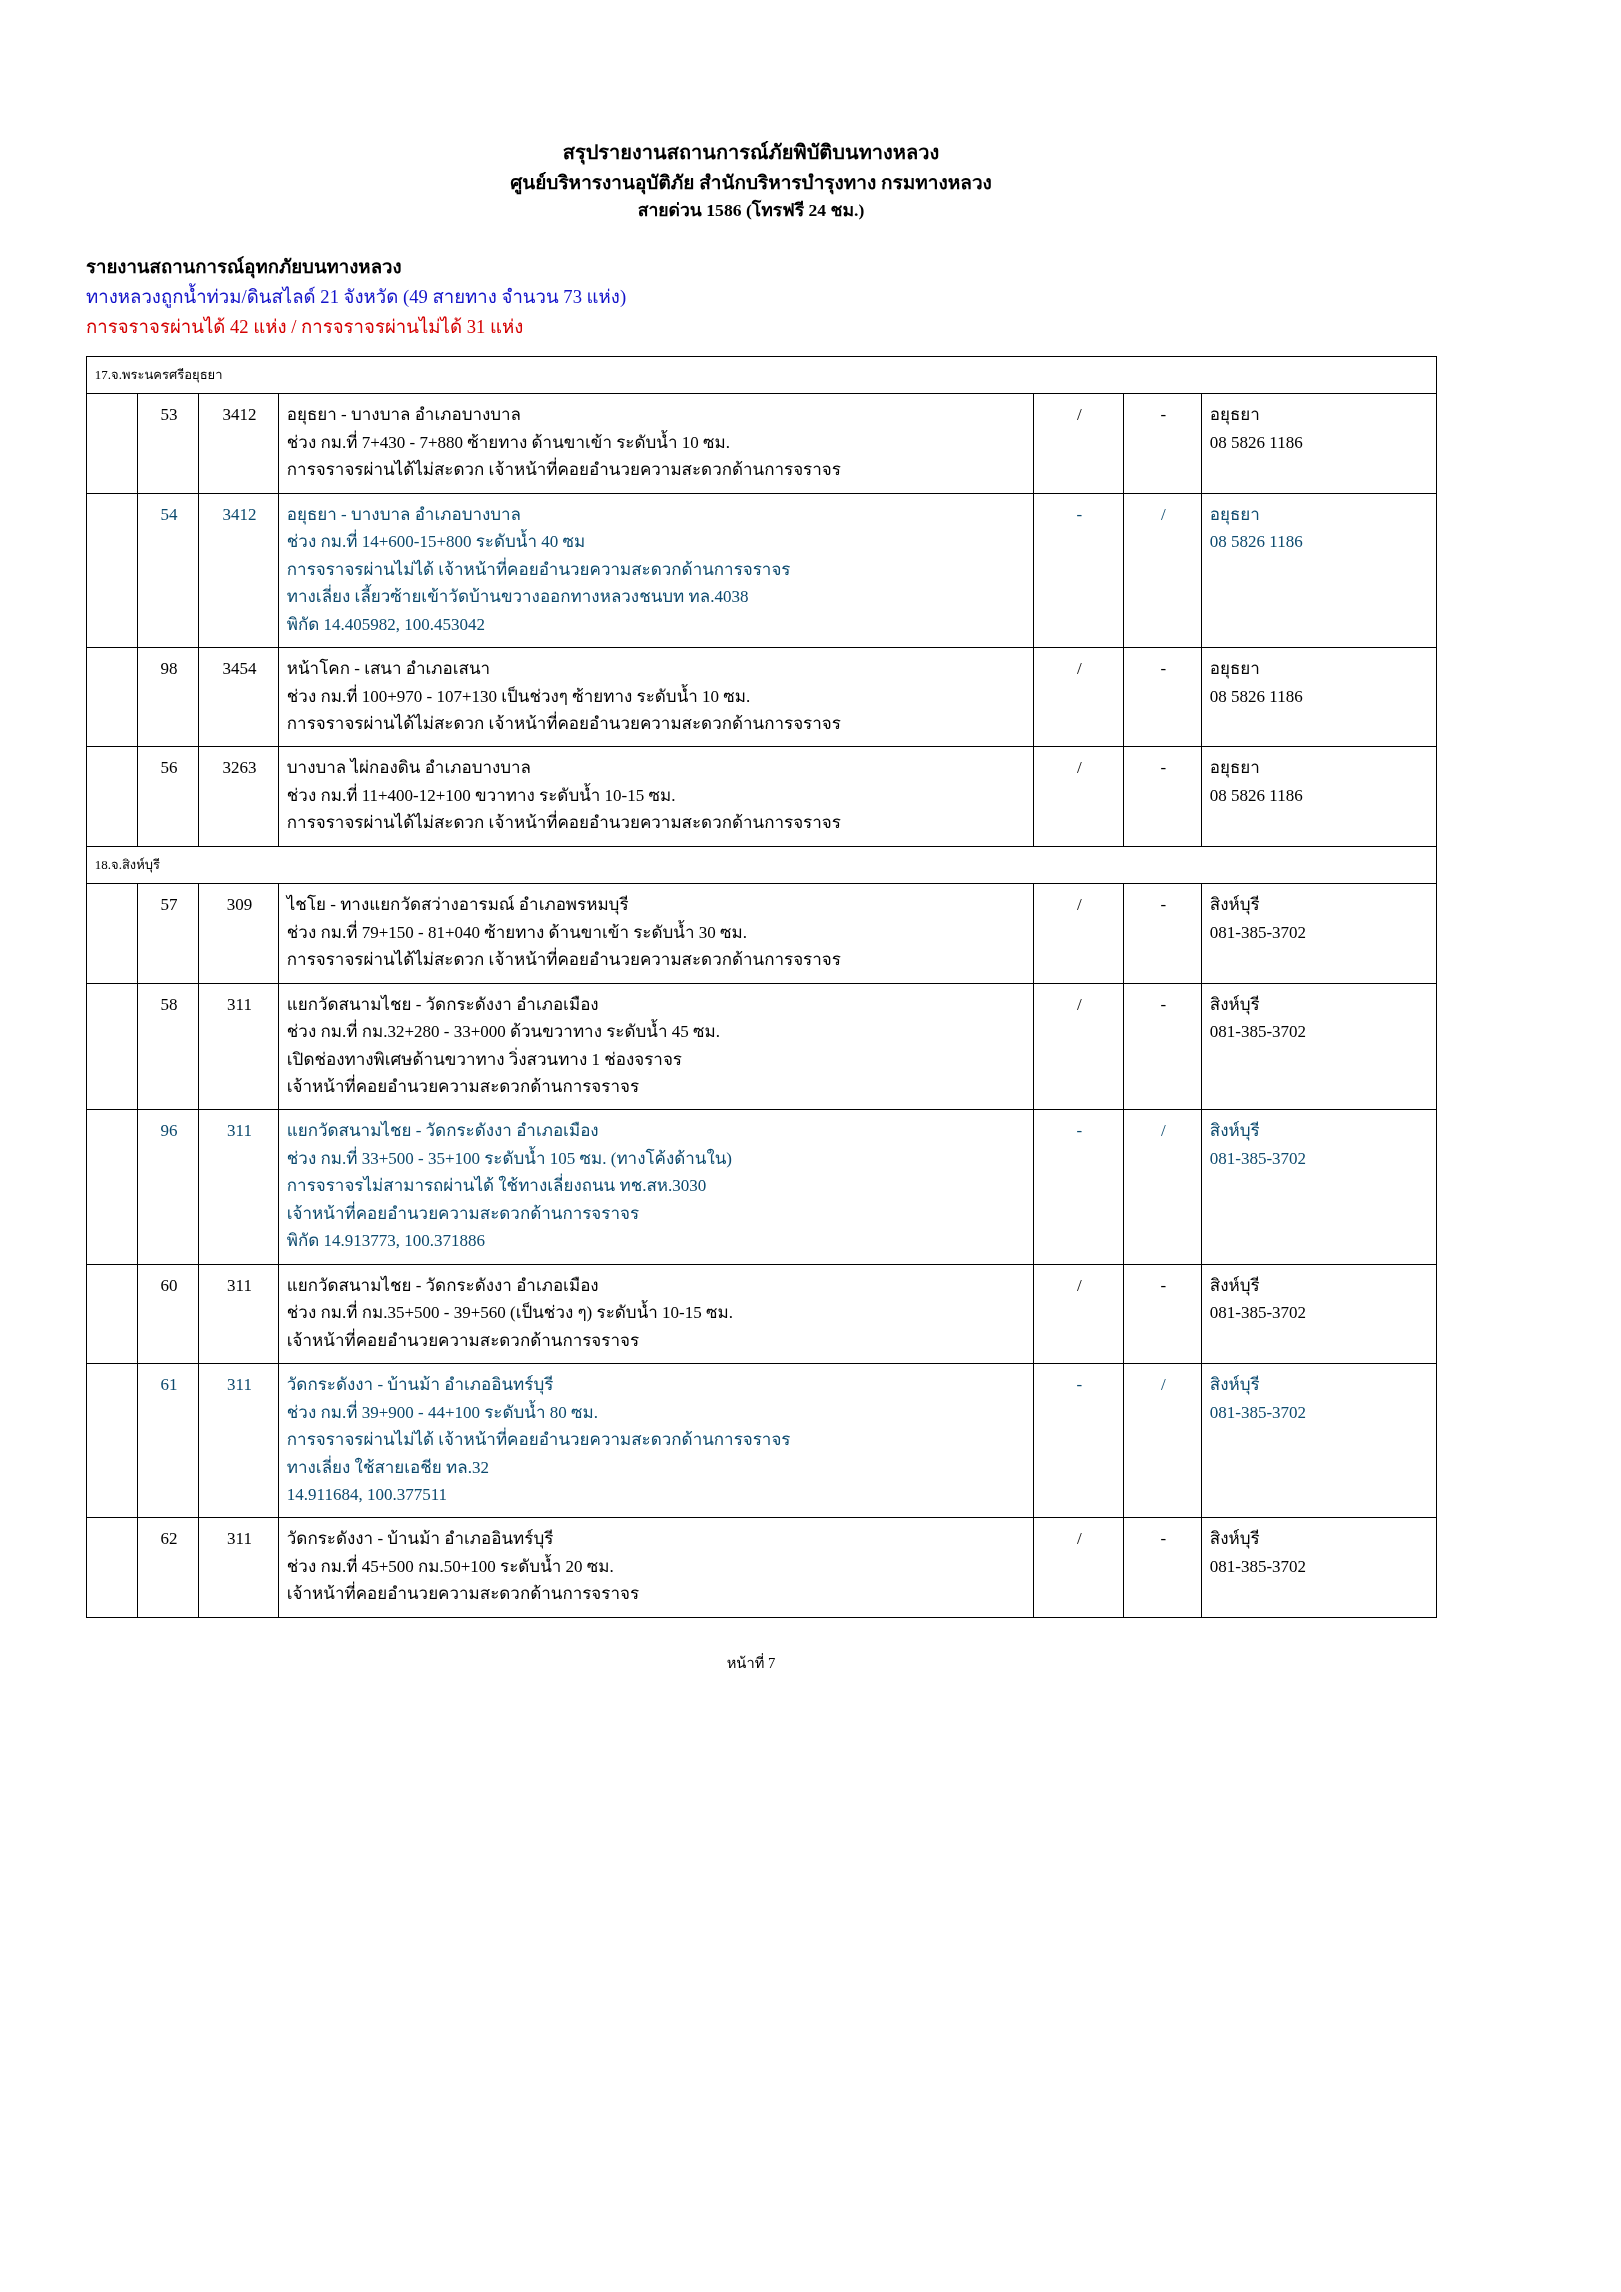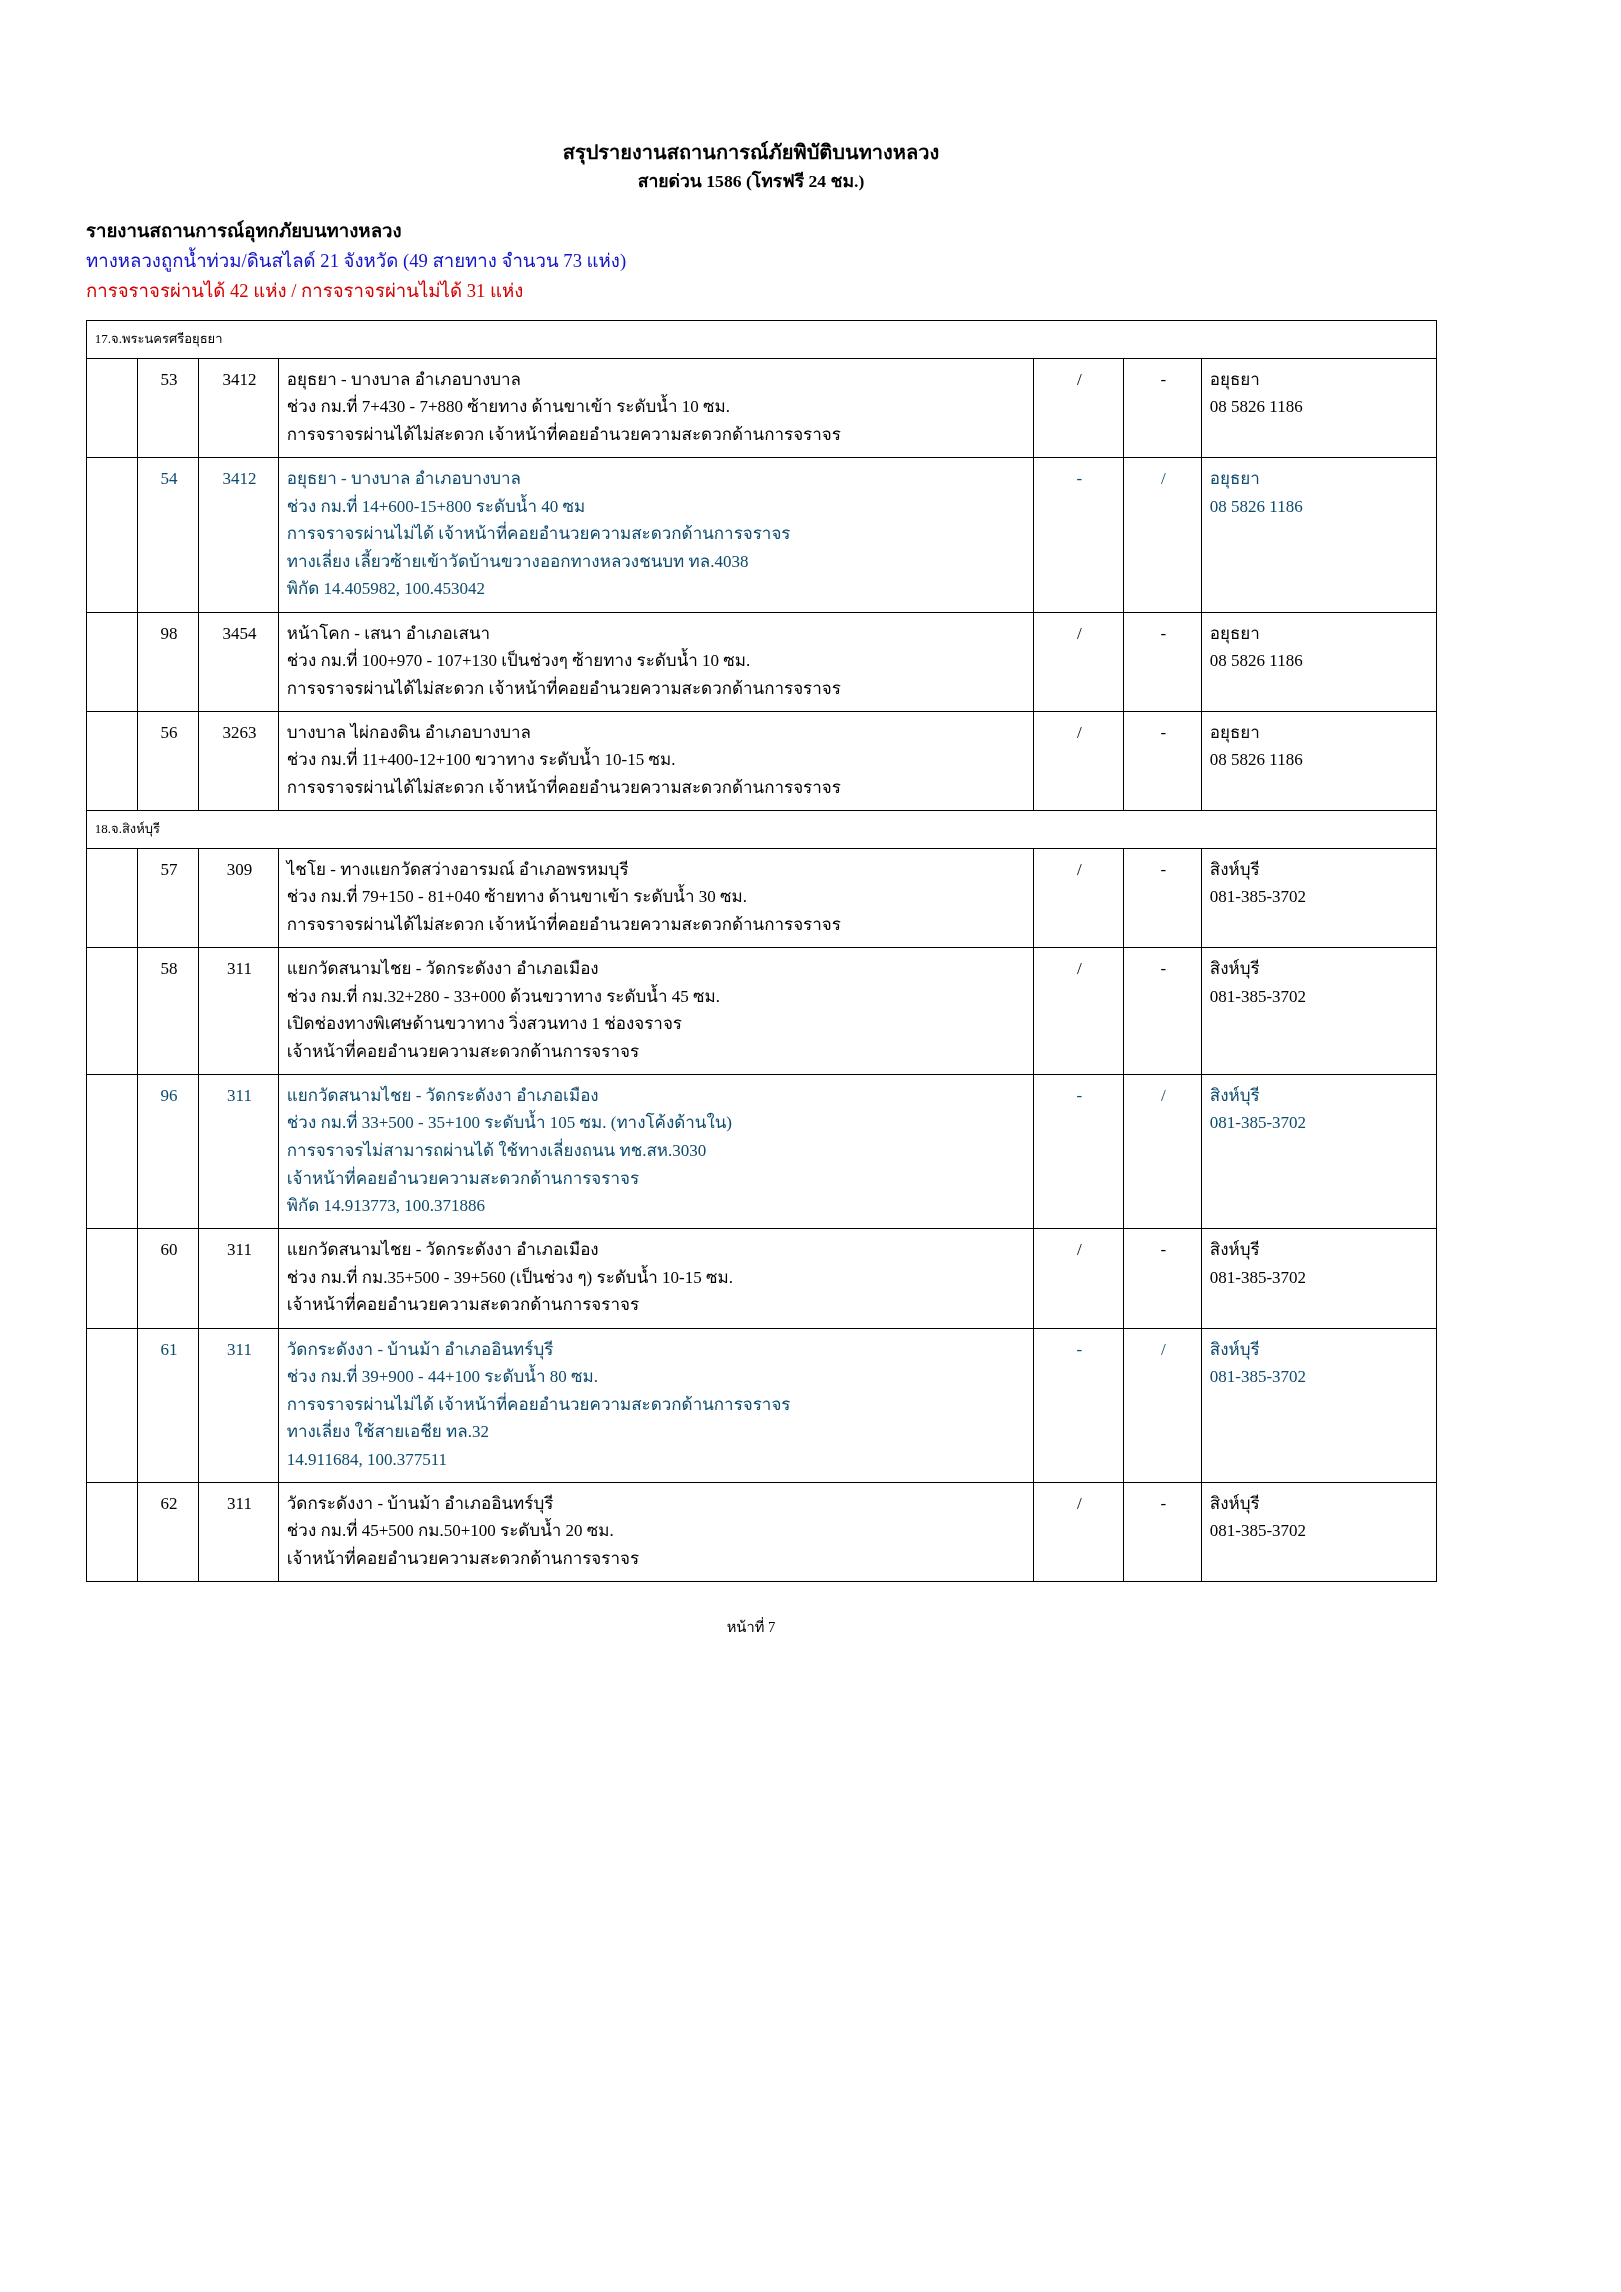--- a/index.html
+++ b/index.html
@@ -35,21 +35,21 @@
   .doc-header .line.small {
     font-size: 17.6px;
   }
   .doc-header .line.red {
     color: #d40000;
     font-size: 19.6px;
     padding-top: 5.9px;
   }
   
   .intro {
-    margin-top: 21px;
+    margin-top: 27px;
     line-height: 1.62;
   }
   .intro div {
     font-size: 18.6px;
   }
   .intro .t1 { color: #000000; font-weight: bold; }
   .intro .t2 { color: #1313c9; }
   .intro .t3 { color: #d40000; }
 
   
@@ -94,20 +94,21 @@
     font-size: 14.7px;
   }
 </style>
 </head>
 <body>
 
 <div class="page">
 
   <div class="doc-header">
     <div class="line">สรุปรายงานสถานการณ์ภัยพิบัติบนทางหลวง</div>
+    <div class="line sub">ศูนย์บริหารงานอุบัติภัย สำนักบริหารบำรุงทาง กรมทางหลวง</div>
     <div class="line small">สายด่วน 1586 (โทรฟรี 24 ชม.)</div>
   </div>
 
   <div class="intro">
     <div class="t1">รายงานสถานการณ์อุทกภัยบนทางหลวง</div>
     <div class="t2">ทางหลวงถูกน้ำท่วม/ดินสไลด์ 21 จังหวัด (49 สายทาง จำนวน 73 แห่ง)</div>
     <div class="t3">การจราจรผ่านได้ 42 แห่ง / การจราจรผ่านไม่ได้ 31 แห่ง</div>
   </div>
 
   <table class="report">

